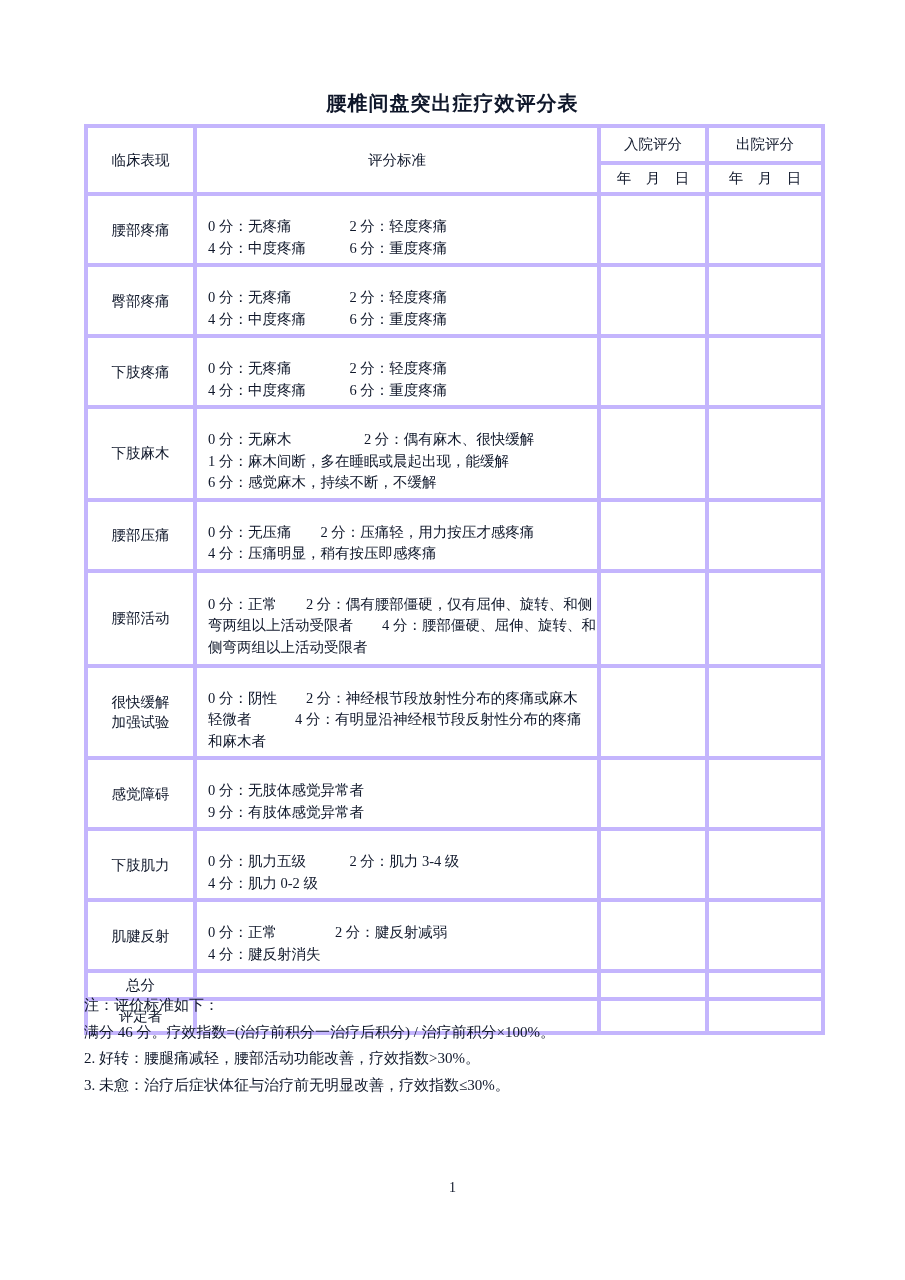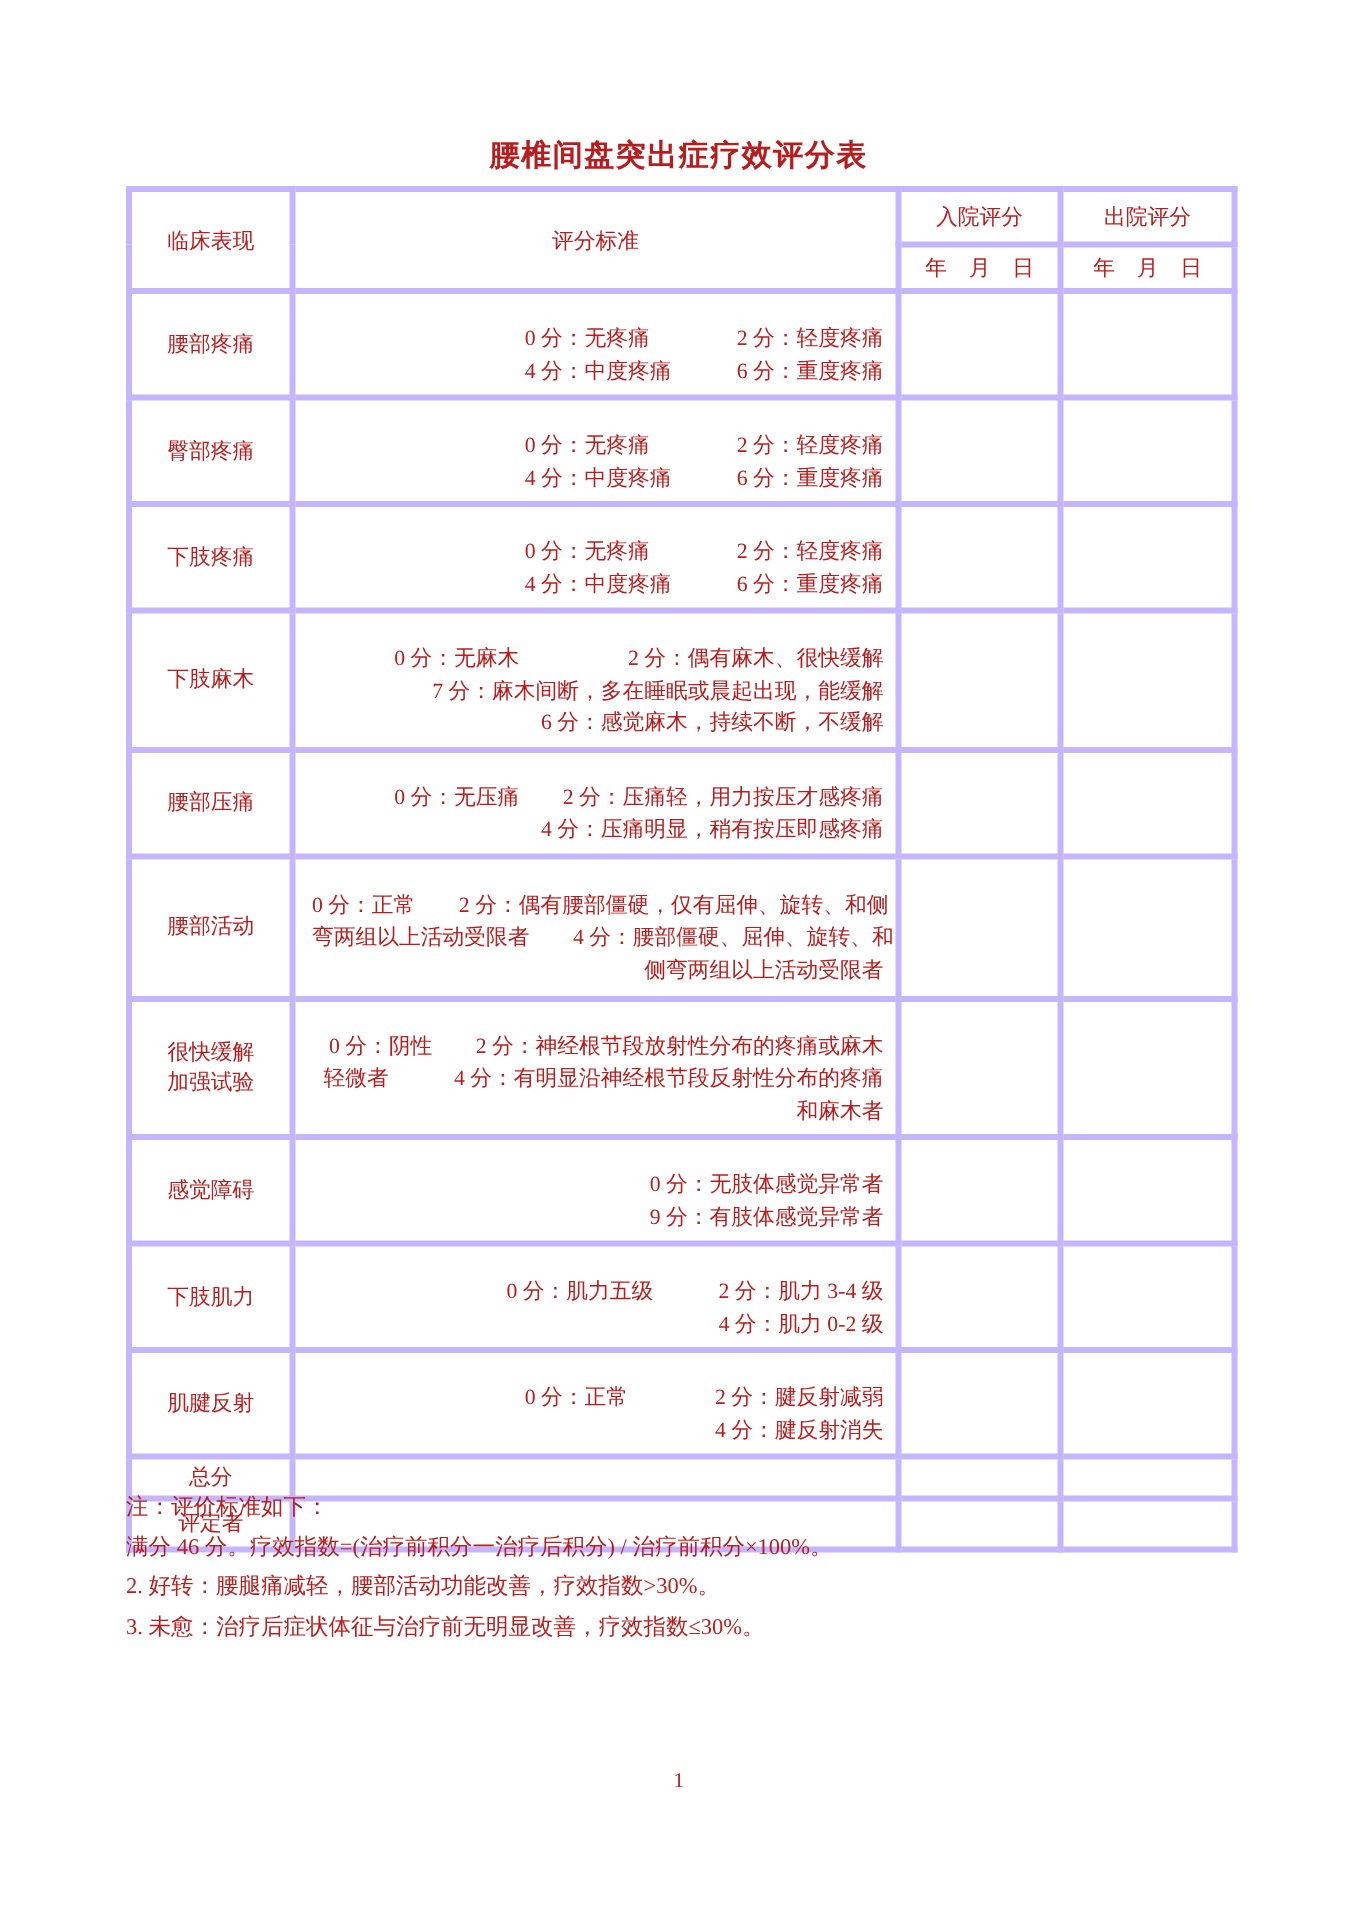--- a/index.html
+++ b/index.html
@@ -3,21 +3,21 @@
 <meta charset="utf-8">
 <style>
   * { margin: 0; padding: 0; box-sizing: border-box; }
   html, body { background: #e8e8e8; }
   .page {
     position: relative;
     width: 905px;
     height: 1280px;
     background: #ffffff;
     font-family: "Liberation Serif", "DejaVu Serif", serif;
-    color: #b91c1c;
+    color: #0f172a;
     overflow: hidden;
   }
   .doc-title {
     position: absolute;
     top: 90px;
     left: 0;
     width: 100%;
     text-align: center;
     font-size: 20px;
     font-weight: bold;
@@ -40,21 +40,20 @@
   .score-table td.c4 { border-left: 3px solid #242424; }
   .cell-label {
     text-align: center;
     padding: 2px 20px;
     line-height: 20px;
   }
   .cell-criteria {
     padding: 20px 8px 4px 11px;
     line-height: 21.5px;
     font-size: 14px;
-    text-align: right;
   }
   .cell-criteria .crit-line { white-space: nowrap; }
   .cell-header { text-align: center; }
   .cell-empty { background: #ffffff; }
   .notes {
     position: absolute;
     left: 84px;
     top: 992px;
     width: 740px;
     font-size: 15px;
@@ -123,21 +122,21 @@
         <div class="crit-line">4 分：中度疼痛　　　6 分：重度疼痛</div>
       </td>
       <td class="cell-empty"></td>
       <td class="cell-empty c4"></td>
     </tr>
 
     <tr style="height:85px">
       <td class="cell-label">下肢麻木</td>
       <td class="cell-criteria">
         <div class="crit-line">0 分：无麻木　　　　　2 分：偶有麻木、很快缓解</div>
-        <div class="crit-line">7 分：麻木间断，多在睡眠或晨起出现，能缓解</div>
+        <div class="crit-line">1 分：麻木间断，多在睡眠或晨起出现，能缓解</div>
         <div class="crit-line">6 分：感觉麻木，持续不断，不缓解</div>
       </td>
       <td class="cell-empty"></td>
       <td class="cell-empty c4"></td>
     </tr>
 
     <tr style="height:63px">
       <td class="cell-label">腰部压痛</td>
       <td class="cell-criteria">
         <div class="crit-line">0 分：无压痛　　2 分：压痛轻，用力按压才感疼痛</div>

